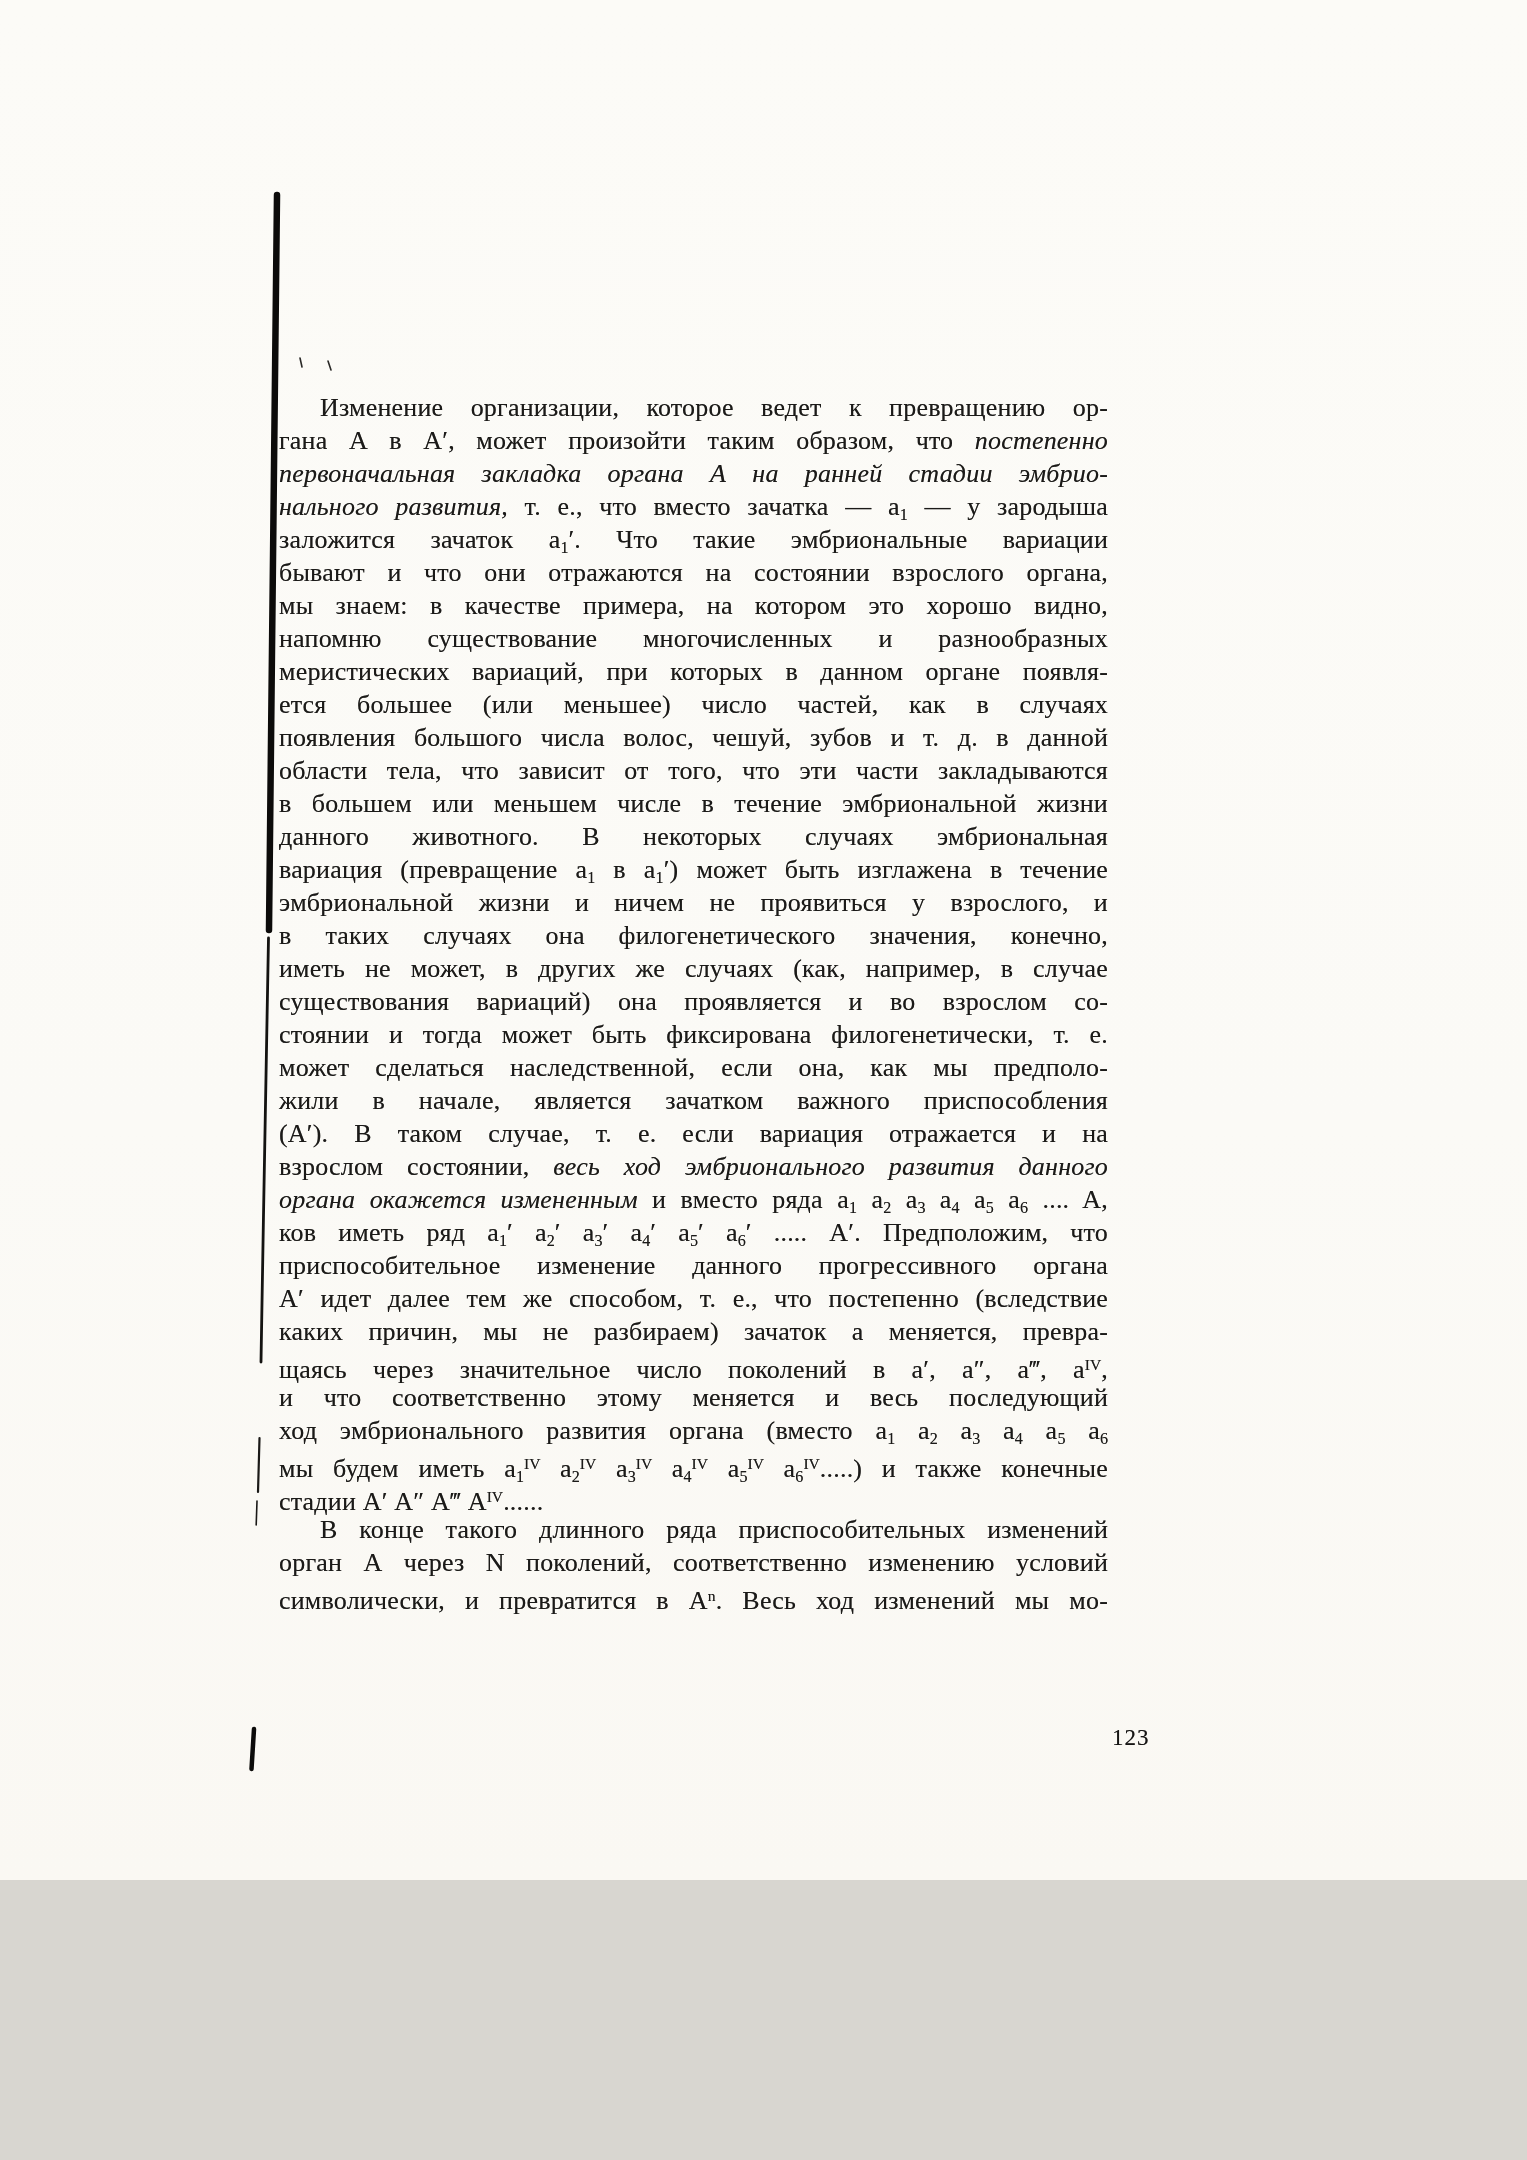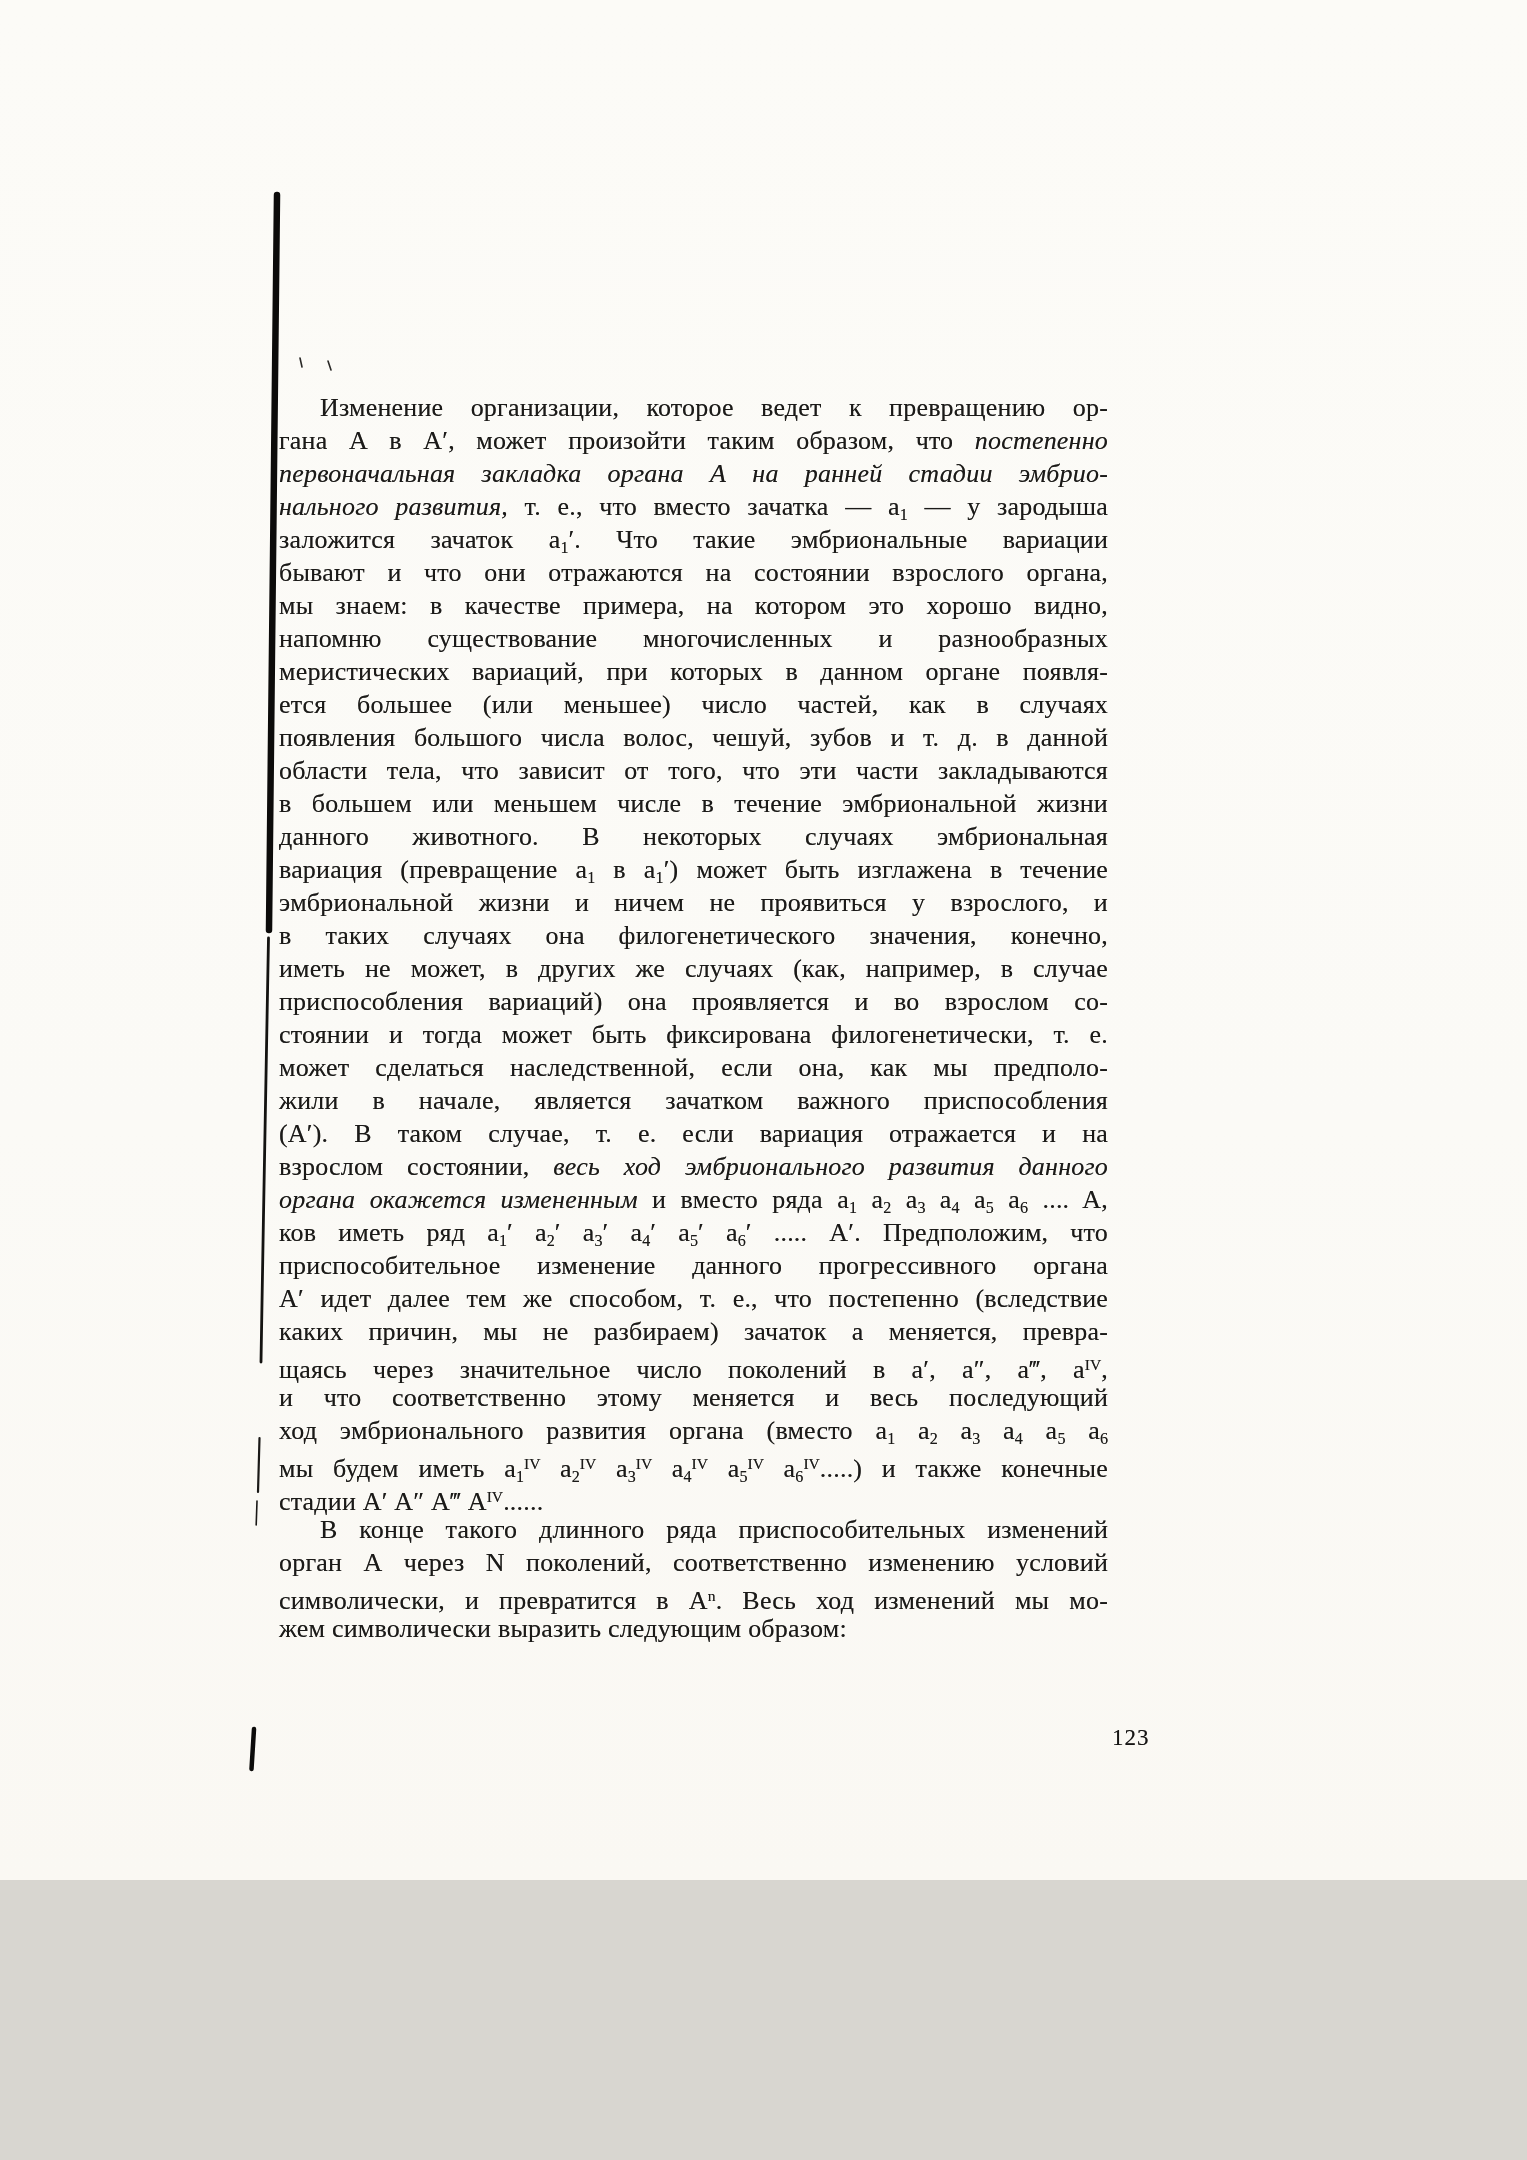--- a/index.html
+++ b/index.html
@@ -65,37 +65,36 @@
       <div class="line"><span>меристических вариаций, при которых в данном органе появля-</span></div>
       <div class="line"><span>ется большее (или меньшее) число частей, как в случаях</span></div>
       <div class="line"><span>появления большого числа волос, чешуй, зубов и т. д. в данной</span></div>
       <div class="line"><span>области тела, что зависит от того, что эти части закладываются</span></div>
       <div class="line"><span>в большем или меньшем числе в течение эмбриональной жизни</span></div>
       <div class="line"><span>данного животного. В некоторых случаях эмбриональная</span></div>
       <div class="line"><span>вариация (превращение a</span><span class="sb">1</span><span> в a</span><span class="sb">1</span><span>′) может быть изглажена в течение</span></div>
       <div class="line"><span>эмбриональной жизни и ничем не проявиться у взрослого, и</span></div>
       <div class="line"><span>в таких случаях она филогенетического значения, конечно,</span></div>
       <div class="line"><span>иметь не может, в других же случаях (как, например, в случае</span></div>
-      <div class="line"><span>приспособления вариаций) она проявляется и во взрослом со-</span></div>
+      <div class="line"><span>существования вариаций) она проявляется и во взрослом со-</span></div>
       <div class="line"><span>стоянии и тогда может быть фиксирована филогенетически, т. е.</span></div>
       <div class="line"><span>может сделаться наследственной, если она, как мы предполо-</span></div>
       <div class="line"><span>жили в начале, является зачатком важного приспособления</span></div>
       <div class="line"><span>(А′). В таком случае, т. е. если вариация отражается и на</span></div>
       <div class="line"><span>взрослом состоянии, </span><span class="it">весь ход эмбрионального развития данного</span></div>
       <div class="line"><span class="it">органа окажется измененным</span><span> и вместо ряда a</span><span class="sb">1</span><span> a</span><span class="sb">2</span><span> a</span><span class="sb">3</span><span> a</span><span class="sb">4</span><span> a</span><span class="sb">5</span><span> a</span><span class="sb">6</span><span> .... A,</span></div>
       <div class="line"><span>ков иметь ряд a</span><span class="sb">1</span><span>′ a</span><span class="sb">2</span><span>′ a</span><span class="sb">3</span><span>′ a</span><span class="sb">4</span><span>′ a</span><span class="sb">5</span><span>′ a</span><span class="sb">6</span><span>′ ..... А′. Предположим, что</span></div>
       <div class="line"><span>приспособительное изменение данного прогрессивного органа</span></div>
       <div class="line"><span>А′ идет далее тем же способом, т. е., что постепенно (вследствие</span></div>
       <div class="line"><span>каких причин, мы не разбираем) зачаток a меняется, превра-</span></div>
       <div class="line"><span>щаясь через значительное число поколений в a′, a″, a‴, a</span><span class="sp">IV</span><span>,</span></div>
       <div class="line"><span>и что соответственно этому меняется и весь последующий</span></div>
       <div class="line"><span>ход эмбрионального развития органа (вместо a</span><span class="sb">1</span><span> a</span><span class="sb">2</span><span> a</span><span class="sb">3</span><span> a</span><span class="sb">4</span><span> a</span><span class="sb">5</span><span> a</span><span class="sb">6</span></div>
       <div class="line"><span>мы будем иметь a</span><span class="sb">1</span><span class="sp">IV</span><span> a</span><span class="sb">2</span><span class="sp">IV</span><span> a</span><span class="sb">3</span><span class="sp">IV</span><span> a</span><span class="sb">4</span><span class="sp">IV</span><span> a</span><span class="sb">5</span><span class="sp">IV</span><span> a</span><span class="sb">6</span><span class="sp">IV</span><span>.....) и также конечные</span></div>
       <div class="line last"><span>стадии А′ А″ А‴ А</span><span class="sp">IV</span><span>......</span></div>
       <div class="line ind"><span>В конце такого длинного ряда приспособительных изменений</span></div>
       <div class="line"><span>орган А через N поколений, соответственно изменению условий</span></div>
       <div class="line"><span>символически, и превратится в А</span><span class="sp">n</span><span>. Весь ход изменений мы мо-</span></div>
-      <div class="line last"><span>жем символически выразить следующим образом:</span></div>
     </div>
 
   <div class="page-number">123</div>
 
 </div>
 
 </body></html>

